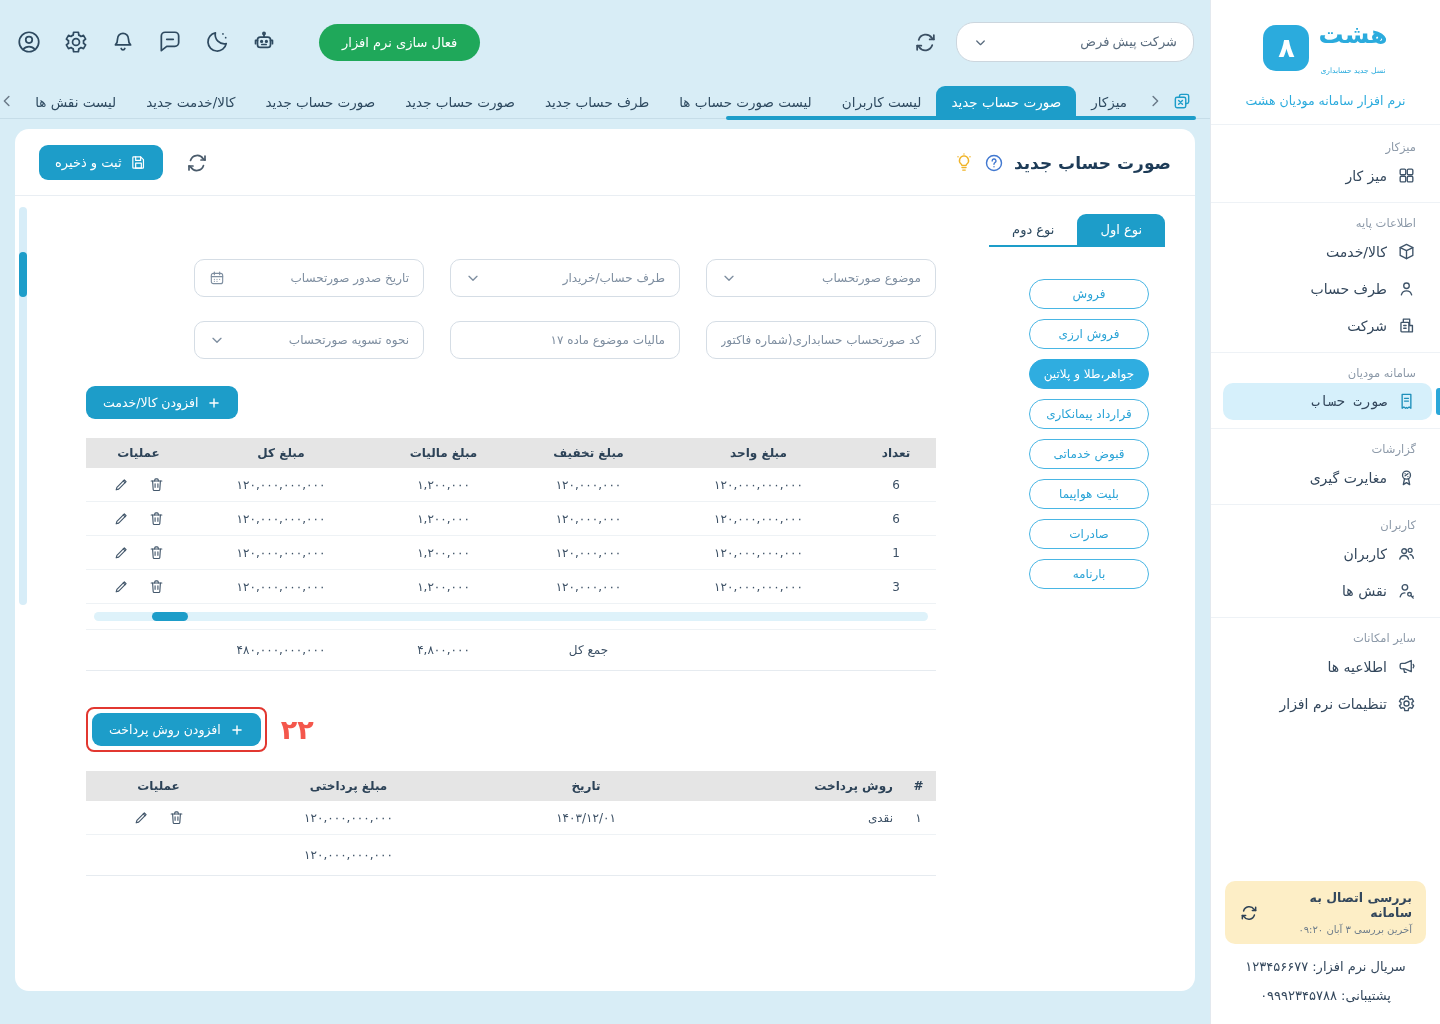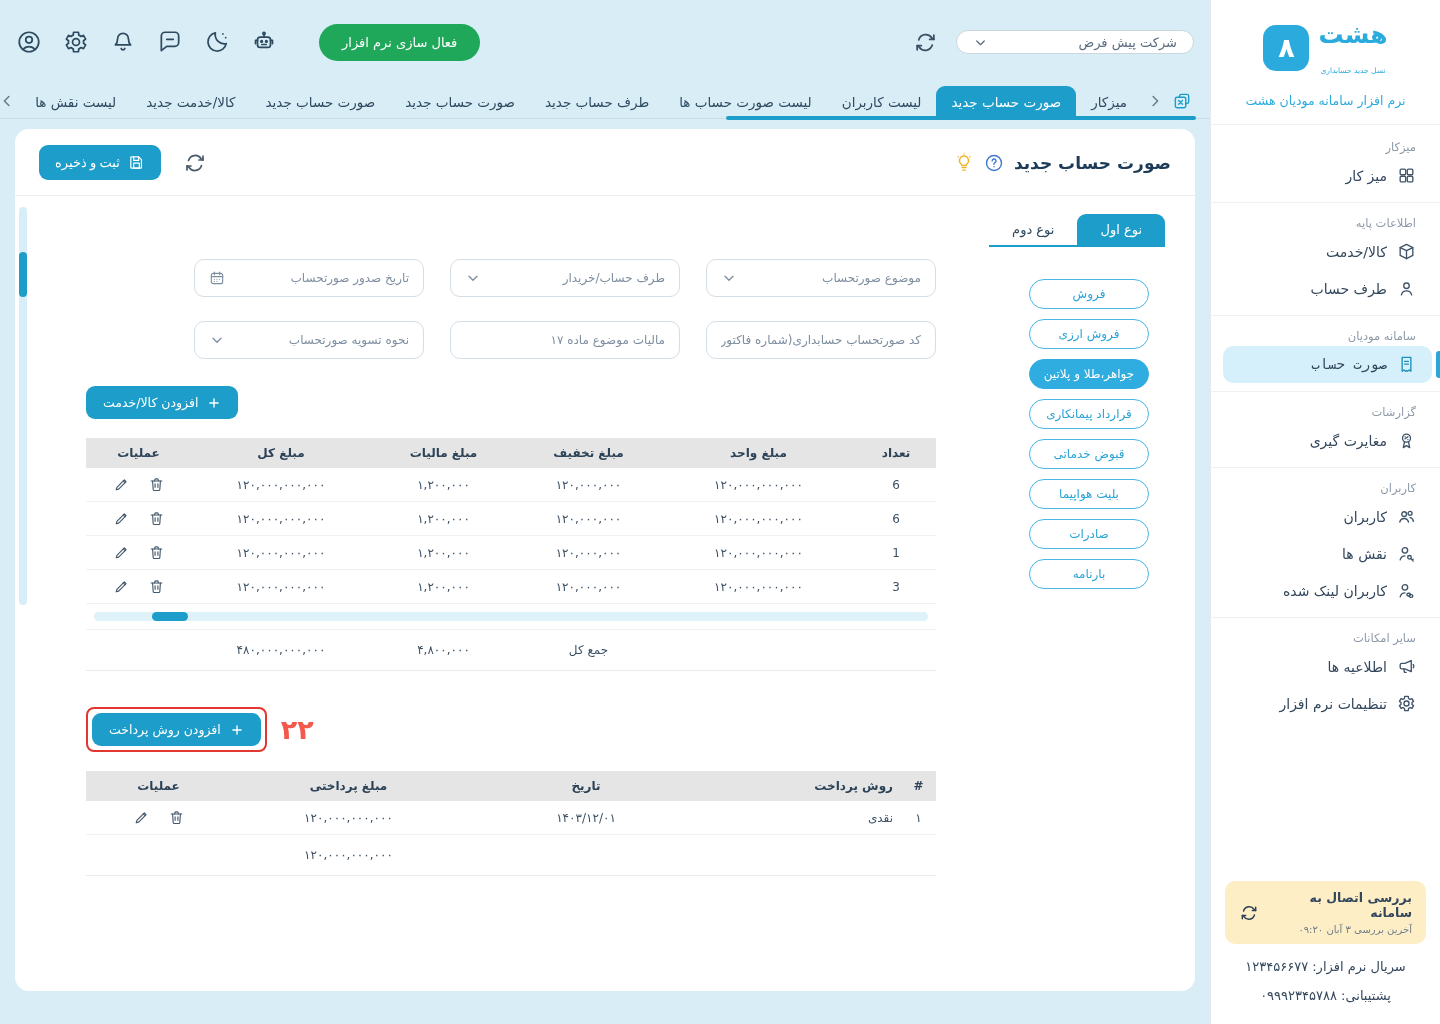--- a/index.html
+++ b/index.html
@@ -46,23 +46,23 @@
   .main { flex:1; display:flex; flex-direction:column; min-width:0; }
 
   
   .topbar { height:84px; display:flex; align-items:center; padding:0 16px; direction:ltr; gap:0; }
   .topbar-icons { display:flex; align-items:center; gap:21px; }
   .topbar-icons .ic { font-size:26px; color:#2e4a60; cursor:pointer; }
   .activate-btn { margin-left:42px; background:#1fa85a; color:#fff; border:none; border-radius:20px;
                   padding:11px 23px; font-size:13px; font-family:inherit; cursor:pointer; direction:rtl; }
   .topbar-spacer { flex:1; }
   .topbar-refresh { font-size:25px; color:#3a4f63; cursor:pointer; margin-right:18px; }
-  .company-select { width:238px; height:24px; background:#fff; border:1px solid #ccd6de; border-radius:18px;
+  .company-select { width:238px; height:40px; background:#fff; border:1px solid #ccd6de; border-radius:18px;
                     display:flex; align-items:center; justify-content:space-between; direction:rtl;
-                    padding:0 16px; font-size:13px; color:#5a6c7e; cursor:pointer; }
+                    padding:0 16px; font-size:13px; color:#5a6c7e; cursor:pointer;font-family:Liberation Serif, serif; }
   .company-select .ic { font-size:15px; color:#5a6c7e; }
 
   
   .tabstrip { height:35px; display:flex; align-items:flex-end; padding:0 14px; position:relative;
               border-bottom:1px solid #c6dde8; }
   .tabstrip .tab { padding:8px 15px; font-size:13.5px; color:#2e4a60; white-space:nowrap; cursor:pointer; }
   .tabstrip .tab.active { background:#1d9dc9; color:#fff; border-radius:9px 9px 0 0; }
   .tab-nav { display:flex; align-items:center; align-self:center; cursor:pointer; margin:0 4px; }
   .tab-nav .ic { font-size:18px; color:#6b7a88; }
   .tab-nav.blue .ic { font-size:20px; color:#1d9dc9; }
@@ -71,21 +71,21 @@
                    background:#1d9dc9; border-radius:3px; }
 
   
   .card { margin:10px 15px 14px; background:#fff; border-radius:14px; height:862px; position:relative; }
   .card-header { display:flex; align-items:center; justify-content:space-between;
                  padding:16px 24px 15px; border-bottom:1px solid #e9eef3; }
   .title-group { display:flex; align-items:center; gap:10px; }
   .page-title { font-size:17px; font-weight:bold; color:#1d3b57; }
   .title-group .help { font-size:20px; color:#4178d0; cursor:pointer; }
   .title-group .bulb { font-size:20px; color:#f0b429; cursor:pointer; }
-  .actions-group { display:flex; align-items:center; gap:22px;font-family:Liberation Serif, serif; }
+  .actions-group { display:flex; align-items:center; gap:22px; }
   .actions-group .refresh { font-size:24px; color:#4a5b6b; cursor:pointer; }
   .save-btn { background:#1d9dc9; color:#fff; border:none; border-radius:9px; padding:9px 16px;
               font-size:13px; font-family:inherit; display:flex; align-items:center; gap:8px; cursor:pointer; }
   .save-btn .ic { font-size:17px; }
 
   
   .v-track { position:absolute; left:4px; top:78px; width:8px; height:398px; background:#d7edf8; border-radius:5px; }
   .v-thumb { position:absolute; left:0; top:45px; width:8px; height:45px; background:#1d9dc9; border-radius:5px; }
 
   .card-body { padding:10px 46px 0 62px; }
@@ -173,20 +173,31 @@
         </div>
         <div class="menu-item">
           <span class="ic">
             <svg class="ic" viewBox="0 0 24 24" fill="none" stroke="currentColor" stroke-width="1.7" stroke-linecap="round" stroke-linejoin="round">
                 <circle cx="12" cy="8.5" r="3.5"></circle>
                 <path d="M5.5 20c1-3.5 3.8-5 6.5-5s5.5 1.5 6.5 5"></path>
               </svg>
           </span>
           <span>طرف حساب</span>
         </div>
+        <div class="menu-item">
+          <span class="ic">
+            <svg class="ic" viewBox="0 0 24 24" fill="none" stroke="currentColor" stroke-width="1.7" stroke-linecap="round" stroke-linejoin="round">
+                <rect x="5" y="8" width="10" height="12" rx="1"></rect>
+                <path d="M8 8V4h8v8"></path>
+                <path d="M16 12h3.5v8H15"></path>
+                <path d="M8.5 12h3M8.5 15.5h3"></path>
+              </svg>
+          </span>
+          <span>شرکت</span>
+        </div>
       </div>
 
       <div class="menu-section">
         <div class="section-label">سامانه مودیان</div>
         <div class="menu-item active">
           <span class="ic">
             <svg class="ic" viewBox="0 0 24 24" fill="none" stroke="currentColor" stroke-width="1.7" stroke-linecap="round" stroke-linejoin="round">
                 <path d="M6.5 3h11v17.5l-2.2-1.6-2.1 1.6-1.2-1-1.2 1-2.1-1.6-2.2 1.6z"></path>
                 <path d="M9.5 8h5M9.5 11.5h5"></path>
               </svg>
@@ -225,31 +236,20 @@
         <div class="menu-item">
           <span class="ic">
             <svg class="ic" viewBox="0 0 24 24" fill="none" stroke="currentColor" stroke-width="1.7" stroke-linecap="round" stroke-linejoin="round">
                 <circle cx="10" cy="8" r="3.5"></circle>
                 <path d="M4 20c1-3.5 3.5-5 6-5"></path>
                 <circle cx="15.8" cy="16.8" r="2.3"></circle>
                 <path d="M17.4 18.4l3.1 3.1M19.3 20.3l1.2-1.2"></path>
               </svg>
           </span>
           <span>نقش ها</span>
-        </div>
-        <div class="menu-item">
-          <span class="ic">
-            <svg class="ic" viewBox="0 0 24 24" fill="none" stroke="currentColor" stroke-width="1.7" stroke-linecap="round" stroke-linejoin="round">
-                <circle cx="10" cy="8" r="3.5"></circle>
-                <path d="M4 20c1-3.5 3.5-5 6-5"></path>
-                <rect x="12.5" y="15.5" width="4.5" height="3.4" rx="1.7"></rect>
-                <rect x="15.5" y="17.3" width="4.5" height="3.4" rx="1.7"></rect>
-              </svg>
-          </span>
-          <span>کاربران لینک شده</span>
         </div>
       </div>
 
       <div class="menu-section">
         <div class="section-label">سایر امکانات</div>
         <div class="menu-item">
           <span class="ic">
             <svg class="ic" viewBox="0 0 24 24" fill="none" stroke="currentColor" stroke-width="1.7" stroke-linecap="round" stroke-linejoin="round">
                 <path d="M18 4.5v14l-8-3.5H6a2 2 0 0 1-2-2v-3a2 2 0 0 1 2-2h4z"></path>
                 <path d="M8.5 15l1 4.5h2"></path>

